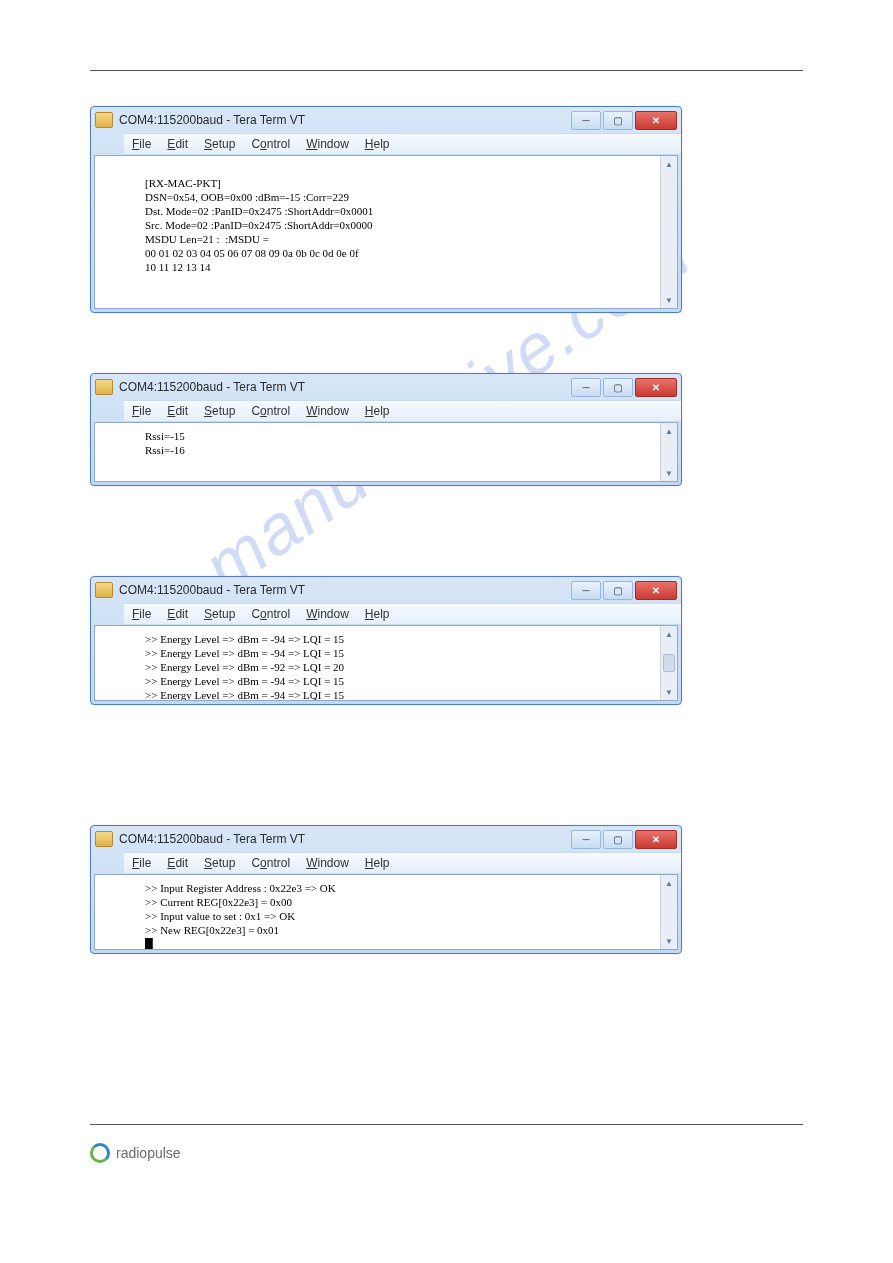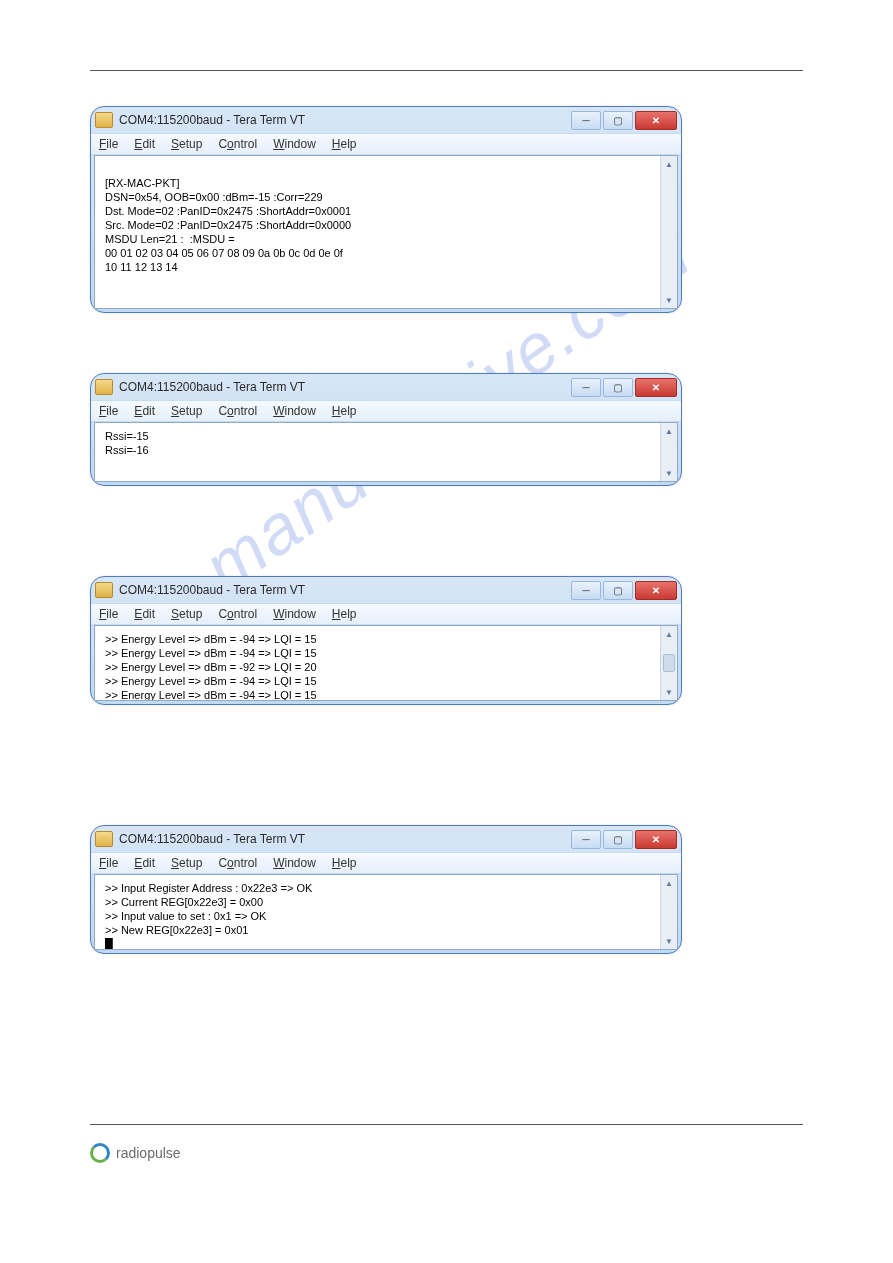--- a/index.html
+++ b/index.html
@@ -16,21 +16,21 @@
   border-top: 1px solid #555;
   margin: 70px 0 0 0;
 }
 .bottom-rule {
   margin-top: 170px;
 }
 .window {
   width: 590px;
   margin-top: 35px;
   border: 1px solid #4f7cbd;
-  border-radius: 14px;
+  border-radius: 4px;
   background: linear-gradient(#d7e6f7, #c1d9f2);
   box-shadow: 0 0 2px rgba(0,0,0,.15);
   position: relative;
 }
 .titlebar {
   display: flex;
   align-items: center;
   height: 26px;
   padding: 0 4px;
 }
@@ -72,38 +72,40 @@
 }
 .menubar {
   background: linear-gradient(#f5faff, #e6effa);
   border-top: 1px solid #c8dcf0;
   border-bottom: 1px solid #c8dcf0;
   display: flex;
   padding: 3px 8px;
   font-size: 12px;
   color: #333;
   gap: 16px;
+  margin-left: 33px;
 }
 .menubar span u { text-decoration: underline; }
 .client-wrap {
   background: #fff;
   margin: 0 3px 3px 3px;
   border: 1px solid #8fa9c8;
   display: flex;
 }
 .client {
   flex: 1;
-  padding: 6px 10px;
-  font-family: Liberation Sans, sans-serif;
+  padding: 6px 22px;
+  font-family: Liberation Serif, serif;
   font-size: 11px;
   line-height: 14px;
   white-space: pre;
   color: #000;
   min-height: 20px;
   overflow: hidden;
+  margin-left: 28px;
 }
 .scrollbar {
   width: 16px;
   background: #e9eef5;
   border-left: 1px solid #cbd6e3;
   display: flex;
   flex-direction: column;
   justify-content: space-between;
 }
 .sb-arrow {

